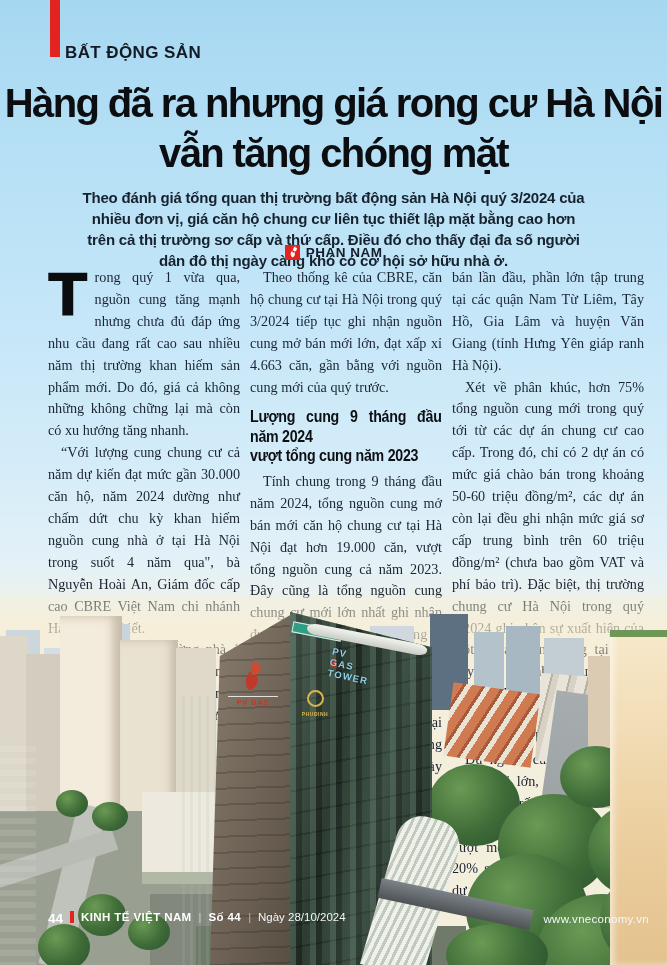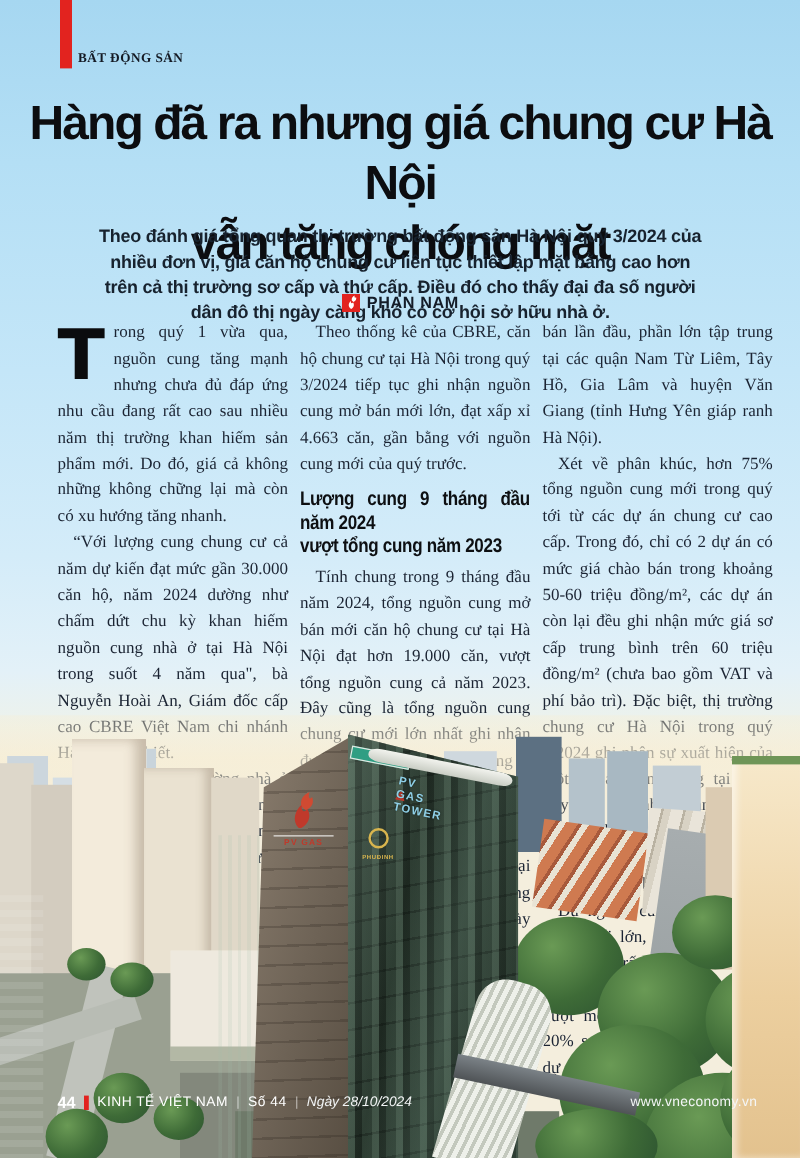--- a/index.html
+++ b/index.html
@@ -1,21 +1,21 @@
 <!DOCTYPE html>
 <html><head>
 <meta charset="utf-8">
 <style>
   html,body{margin:0;padding:0;background:#666;}
   .page{position:relative;width:667px;height:965px;overflow:hidden;
     background:linear-gradient(180deg,#a6d7f1 0%,#b4dff5 14%,#c4e6f8 32%,#d4ecf9 48%,#e3f1f8 58%,#eef2ea 63%,#f4eedd 67%);
     font-family:"Liberation Sans",sans-serif;}
   
   .section-tag{position:absolute;left:50px;top:0;width:10px;height:57px;}
-  .section-label{position:absolute;left:65px;top:43px;font-weight:800;font-size:11px;letter-spacing:.4px;color:#141a24;font-family:Liberation Serif, serif;}
+  .section-label{position:absolute;left:65px;top:43px;font-weight:800;font-size:17px;letter-spacing:.4px;color:#141a24;}
   .headline{position:absolute;left:0;right:0;top:78px;text-align:center;color:#0c0d10;
     font-weight:800;font-size:40px;line-height:50px;letter-spacing:-1.6px;}
   .deck{position:absolute;left:80px;right:80px;top:187px;text-align:center;
     font-weight:700;font-size:15px;line-height:21px;letter-spacing:-.2px;color:#17222e;}
   .byline{position:absolute;left:0;right:0;top:245px;display:flex;justify-content:center;align-items:center;gap:6px;}
   .byline .logo{width:15px;height:15px;display:flex;align-items:center;justify-content:center;}
   .byline .logo svg{display:block;}
   .byline .name{font-weight:800;font-size:13.5px;letter-spacing:.5px;color:#141c28;}
   
   .columns{position:absolute;left:48px;top:267px;width:597px;height:333px;display:flex;gap:10px;}
@@ -98,38 +98,38 @@
   .t7{left:600px;top:278px;width:92px;height:92px;}   .t8{left:618px;top:150px;width:60px;height:52px;}
   .t9{left:446px;top:328px;width:102px;height:62px;}  .t10{left:228px;top:322px;width:72px;height:50px;}
   .t11{left:296px;top:340px;width:92px;height:42px;}  .t12{left:78px;top:298px;width:48px;height:42px;}
   .t13{left:128px;top:318px;width:42px;height:36px;}  .t14{left:38px;top:328px;width:52px;height:46px;}
   .t15{left:56px;top:194px;width:32px;height:27px;}   .t16{left:92px;top:206px;width:36px;height:29px;}
   .twR2{left:588px;top:60px;width:36px;height:152px;background:#dbcbb2;z-index:4;}
   .twR1{left:610px;top:34px;width:57px;height:335px;z-index:6;
     background:linear-gradient(180deg,#f7e9cb,#eccf9f 60%,#e3c28e);box-shadow:inset 4px 0 6px rgba(255,255,255,.55);}
   .twR1 .roofgarden{left:0;top:0;width:100%;height:7px;background:#6f9557;}
   
-  .footer{position:absolute;left:48px;top:911px;display:flex;align-items:center;gap:7px;z-index:10;color:#fff;}
+  .footer{position:absolute;left:48px;top:911px;display:flex;gap:7px;z-index:10;color:#fff;}
   .footer .pageno{font-weight:800;font-size:13.5px;}
   .footer .tick{width:4px;height:12px;}
-  .footer .pub,.footer .issue{font-weight:400;font-size:11.5px;letter-spacing:.4px;}
+  .footer .pub,.footer .issue{font-weight:700;font-size:11.5px;letter-spacing:.4px;}
   .footer .sep{color:rgba(255,255,255,.55);font-size:11px;}
-  .footer .date{font-weight:400;font-size:11.5px;color:#f2f4f5;font-style:italic;}
-  .website{position:absolute;right:36px;top:913px;z-index:10;font-size:11.5px;letter-spacing:.3px;color:#f4f6f7;}
+  .footer .date{font-weight:400;font-size:11.5px;color:#f2f4f5;}
+  .website{position:absolute;right:18px;top:913px;z-index:10;font-size:11.5px;letter-spacing:.3px;color:#f4f6f7;}
 </style>
 </head>
 <body>
 
 <div class="page">
 
   <div class="section-tag" style="background:#e2231f"></div>
   <div class="section-label">BẤT ĐỘNG SẢN</div>
 
   <div class="headline">
-    <div>Hàng đã ra nhưng giá chung cư Hà Nội</div>
+    <div>Hàng đã ra nhưng giá rong cư Hà Nội</div>
     <div>vẫn tăng chóng mặt</div>
   </div>
 
   <div class="deck">Theo đánh giá tổng quan thị trường bất động sản Hà Nội quý 3/2024 của nhiều đơn vị, giá căn hộ chung cư liên tục thiết lập mặt bằng cao hơn trên cả thị trường sơ cấp và thứ cấp. Điều đó cho thấy đại đa số người dân đô thị ngày càng khó có cơ hội sở hữu nhà ở.</div>
 
   <div class="byline">
     <span class="logo">
       <svg width="15" height="15" viewBox="0 0 15 15">
           <rect width="15" height="15" fill="#e2231f"></rect>
           <path d="M7.6 12.4 C4.6 10.6 5.4 7.4 7.4 5.6 C6.9 7.8 8.6 8.4 9.2 6.8 C10.6 9 9.8 11.4 7.6 12.4 Z M8.2 5.4 C7.6 3.4 9.0 2.0 10.6 1.2 C10.0 3.0 11.2 3.6 11.7 2.6 C12.4 4.4 11.4 6.0 9.6 6.6 Z" fill="#fff"></path>

